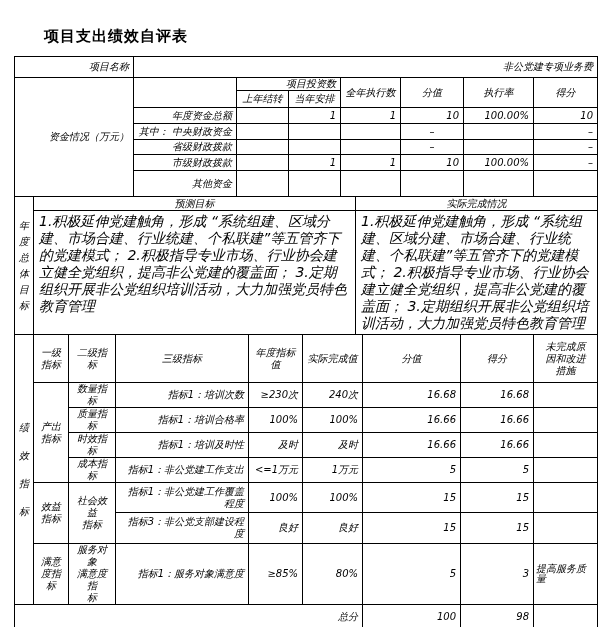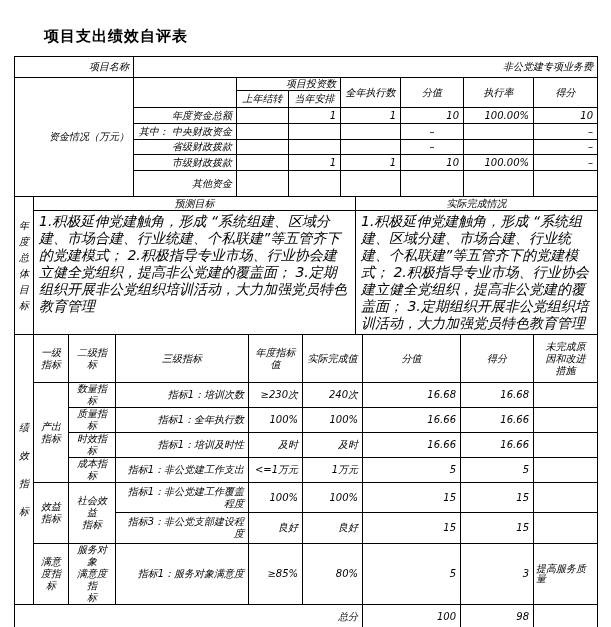--- a/index.html
+++ b/index.html
@@ -177,21 +177,21 @@
       <td class="c pre">数量指标</td>
       <td class="l">指标1：培训次数</td>
       <td class="l">≥230次</td>
       <td class="l">240次</td>
       <td class="r">16.68</td>
       <td class="r">16.68</td>
       <td class="note-sm"></td>
     </tr>
     <tr style="height:25px">
       <td class="c pre">质量指标</td>
-      <td class="l">指标1：全年执行数</td>
+      <td class="l">指标1：培训合格率</td>
       <td class="l">100%</td>
       <td class="l">100%</td>
       <td class="r">16.66</td>
       <td class="r">16.66</td>
       <td class="note-sm"></td>
     </tr>
     <tr style="height:17px">
       <td class="c pre">时效指标</td>
       <td class="l">指标1：培训及时性</td>
       <td class="l">及时</td>

